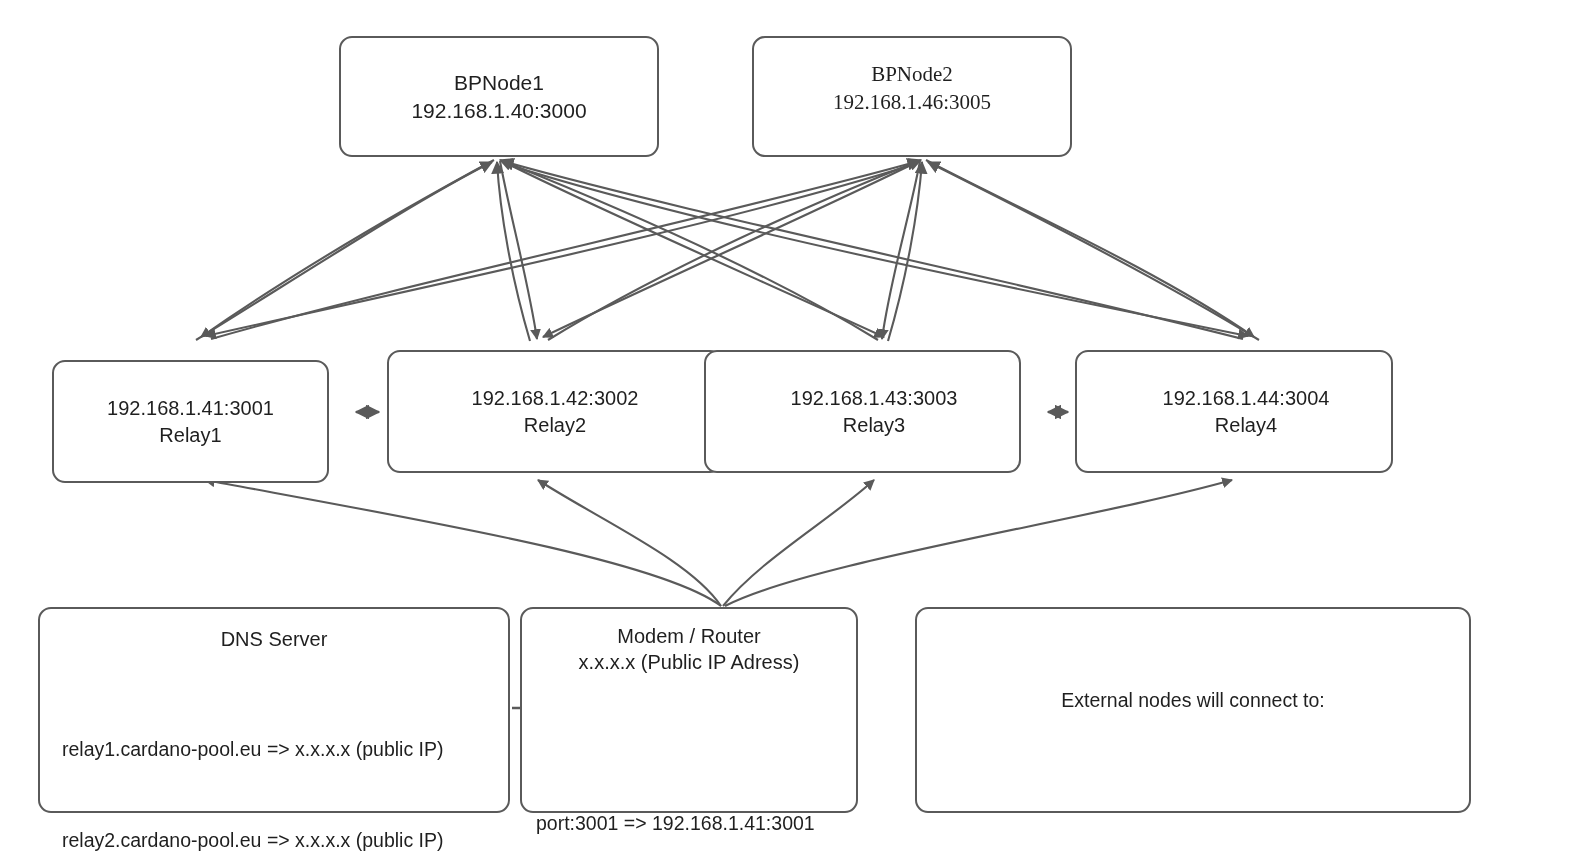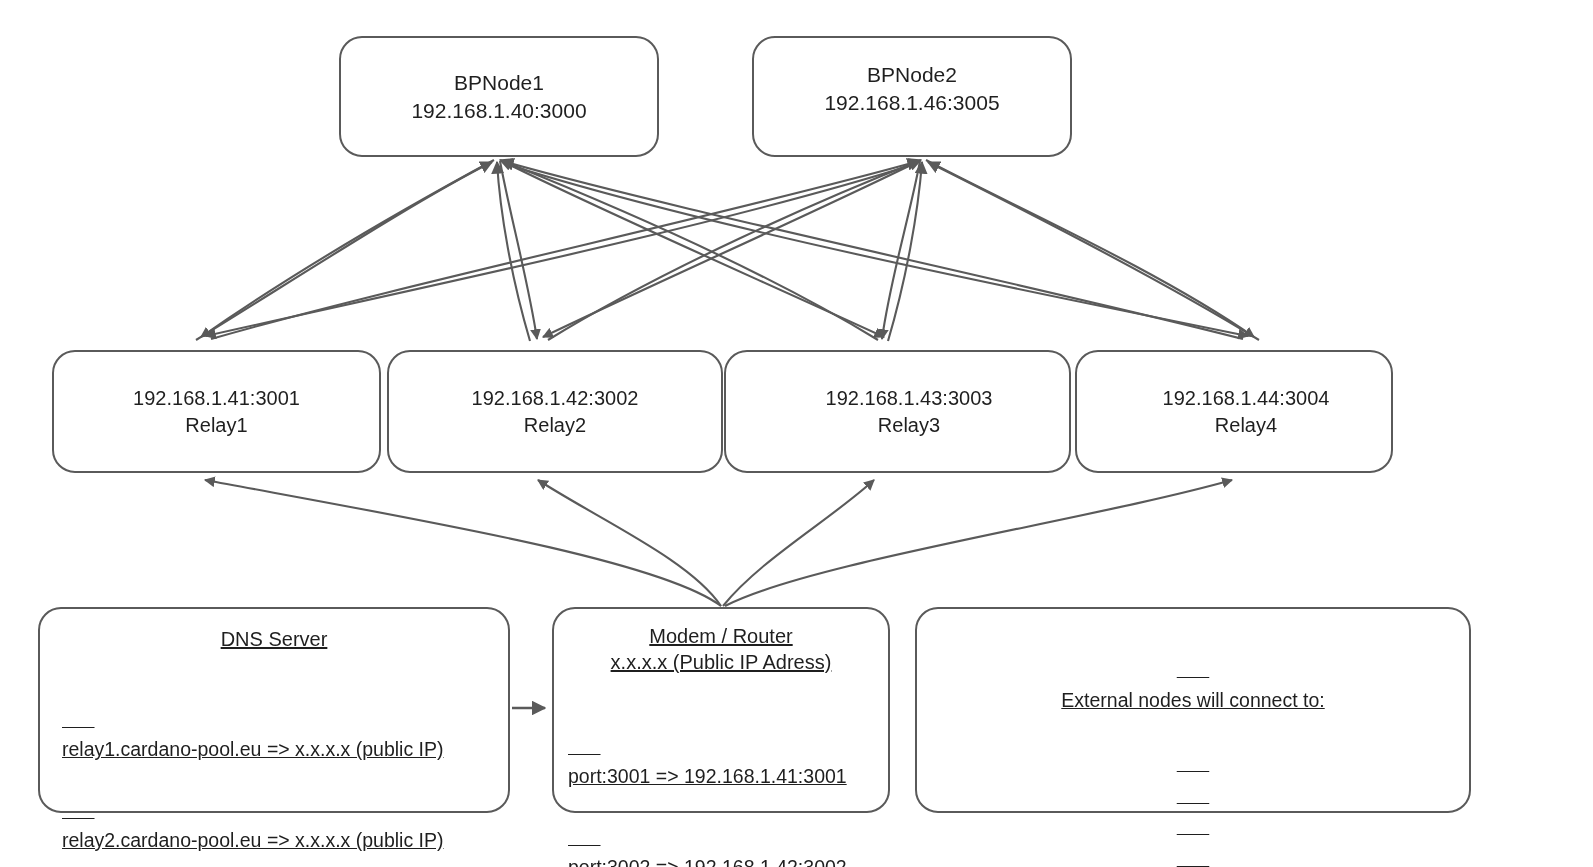--- a/index.html
+++ b/index.html
@@ -20,65 +20,65 @@
     left: 0; top: 0;
     width: 1593px;
     height: 867px;
     pointer-events: none;
   }
   .node {
     position: absolute;
     box-sizing: border-box;
     background: #ffffff;
     border: 2.5px solid #5a5a5a;
-    border-radius: 23px;
+    border-radius: 13px;
     display: flex;
     flex-direction: column;
     align-items: center;
     color: #1f1f1f;
     z-index: 2;
   }
   .node .line {
     white-space: pre;
     line-height: 1.33;
   }
   
   .bpnode {
     width: 320px;
     height: 121px;
     justify-content: center;
     font-size: 21px;
   }
   .bpnode.top-aligned {
     justify-content: flex-start;
     padding-top: 23px;
+    font-family: Liberation Serif, serif;
   }
   #bpnode1 { left: 339px; top: 36px; }
   #bpnode2 { left: 752px; top: 36px; }
 
   
   .relay {
     height: 123px;
     justify-content: center;
     font-size: 20px;
   }
-  #relay1 { left: 52px;   top: 350px; width: 329px; text-align: center; }
+  #relay1 { left: 52px;   top: 360px; width: 277px; text-align: center; }
   #relay2 { left: 387px;  top: 350px; width: 336px; }
-  #relay3 { left: 724px;  top: 350px; width: 347px; padding-left: 23px; }
+  #relay3 { left: 704px;  top: 350px; width: 317px; padding-left: 23px; }
   #relay4 { left: 1075px; top: 350px; width: 318px; padding-left: 24px; }
 
   
   .infobox {
     top: 607px;
     height: 206px;
     align-items: stretch;
-    text-decoration: underline;
   }
   #dns-server   { left: 38px;  width: 472px; }
-  #modem-router { left: 552px; width: 338px; }
+  #modem-router { left: 520px; width: 338px; gap: 47px; }
   #external-nodes { left: 915px; width: 556px; }
 
   .box-title {
     text-align: center;
     font-size: 20px;
     line-height: 1.3;
     color: #1f1f1f;
   }
   #dns-server .box-title { margin-top: 17px; }
   #modem-router .box-title { margin-top: 14px; }

